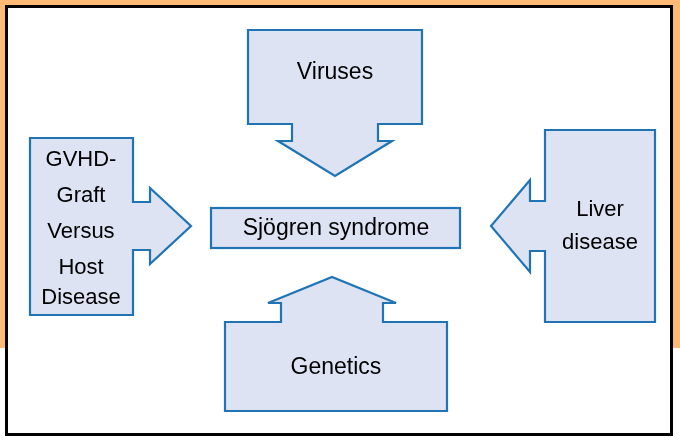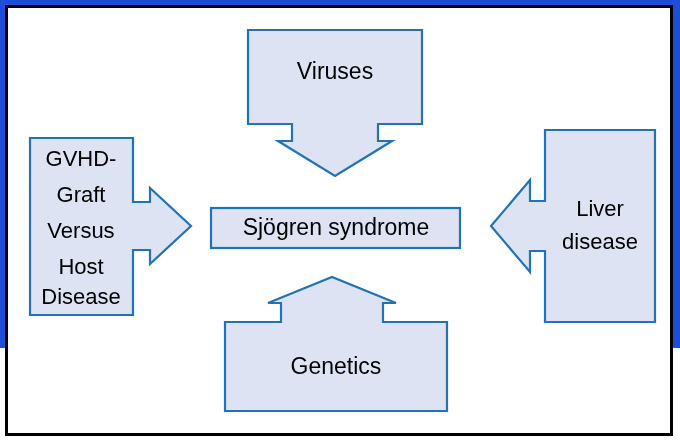--- a/index.html
+++ b/index.html
@@ -10,21 +10,21 @@
   body {
     width: 680px;
     height: 444px;
     font-family: "Liberation Sans", sans-serif;
     overflow: hidden;
   }
   #figure-root {
     position: relative;
     width: 680px;
     height: 348px;
-    background: #1d4ed8;
+    background: #fdba74;
   }
   #diagram-svg {
     position: absolute;
     left: 0;
     top: 0;
     width: 680px;
     height: 444px;
     display: block;
   }
   .shape-label {

